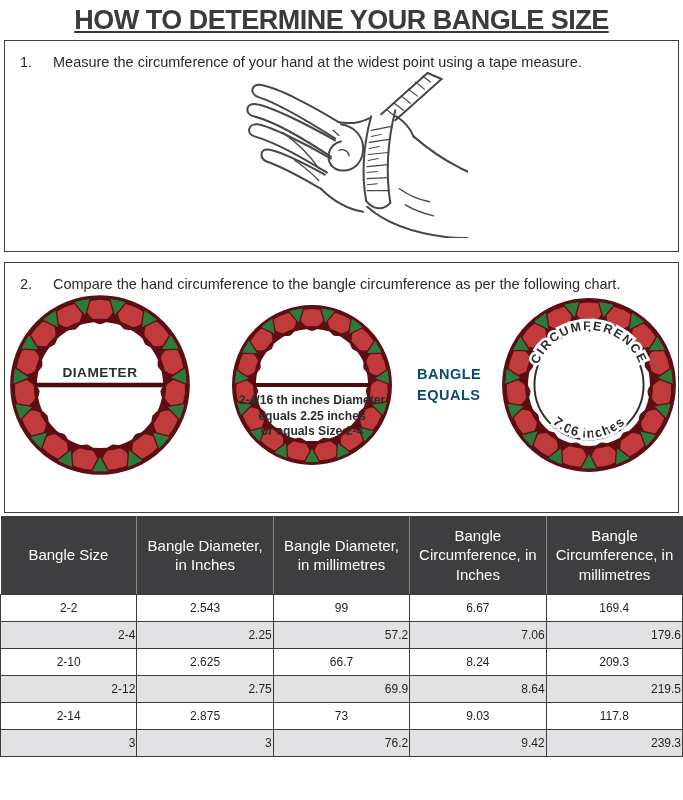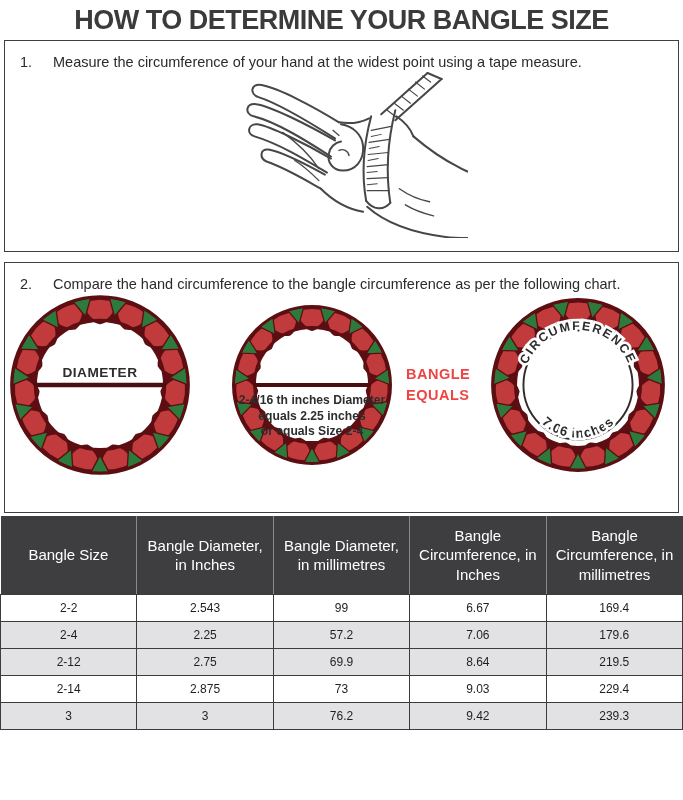--- a/index.html
+++ b/index.html
@@ -1,39 +1,39 @@
 <!DOCTYPE html>
 <html><head>
 <meta charset="utf-8">
 <style>
   html,body{margin:0;padding:0;background:#fff;}
   .page{width:683px;height:800px;background:#fff;overflow:hidden;
         font-family:"Liberation Sans",sans-serif;color:#2e2e2e;position:relative;}
   .page-title{margin:0;padding-top:5px;height:35px;text-align:center;
-        font-size:27px;font-weight:bold;letter-spacing:-0.5px;color:#3b3b3b;}
+        font-size:27px;font-weight:bold;letter-spacing:-0.5px;color:#3b3b3b;text-decoration:underline;}
   .box{margin:0 4px;border:1.5px solid #3f3f3f;background:#fff;box-sizing:border-box;}
   .box1{height:212px;}
   .box2{height:251px;margin-top:10px;}
   .step-row{display:flex;gap:17px;padding:13px 10px 0 15px;font-size:14.5px;color:#2b2b2b;}
   .step-num{min-width:16px;}
   .hand-wrap{display:flex;justify-content:center;margin-top:2px;}
   .bangles-row{display:flex;align-items:center;padding-left:4px;margin-top:2px;}
   .bangle1{width:182px;height:182px;}
   .bangle2{width:162px;height:162px;margin-left:40px;}
   .bangle3{width:176px;height:176px;margin-left:8px;}
-  .equals-label{margin-left:13px;width:76px;font-size:14.5px;font-weight:bold;
-        color:#ef4444;letter-spacing:0.5px;line-height:1.45;}
+  .equals-label{margin-left:24px;width:76px;font-size:14.5px;font-weight:bold;
+        color:#0c4a6e;letter-spacing:0.5px;line-height:1.45;}
   table.size-table{width:100%;border-collapse:collapse;table-layout:fixed;margin-top:3px;}
   table.size-table th{background:#3e3e40;color:#fff;font-weight:400;font-size:15px;
         line-height:1.3;height:78px;vertical-align:middle;text-align:center;
         border-right:1px solid #8a8a8a;border-bottom:1px solid #3c3c3c;padding:0 8px;}
   table.size-table th:last-child{border-right:none;}
   table.size-table td{height:24px;border:1px solid #3c3c3c;text-align:center;
         font-size:12px;color:#1f1f1f;background:#fff;}
-  tr.alt td{background:#e2e2e4;}
+  tr.alt td{background:#e2e2e4;text-align:right;}
   .defs-holder{position:absolute;width:0;height:0;}
   svg text{font-family:"Liberation Sans",sans-serif;}
 </style>
 </head>
 <body>
 
 <svg class="defs-holder" xmlns="http://www.w3.org/2000/svg" xmlns:xlink="http://www.w3.org/1999/xlink" aria-hidden="true">
   <defs>
     <path id="petal" d="M 80,9 Q 100,1 120,9 C 116,23 109,30 100,32 C 91,30 84,23 80,9 Z" fill="#c23b3c" stroke="#5c0e12" stroke-width="2.5"></path>
     <path id="gtri" d="M 90,4 L 110,4 L 100,23 Z" fill="#2c7a3c" stroke="#5c0e12" stroke-width="1.5"></path>
@@ -183,33 +183,40 @@
         <td>6.67</td>
         <td>169.4</td>
       </tr>
       <tr class="alt">
         <td>2-4</td>
         <td>2.25</td>
         <td>57.2</td>
         <td>7.06</td>
         <td>179.6</td>
       </tr>
+      <tr>
+        <td>2-10</td>
+        <td>2.625</td>
+        <td>66.7</td>
+        <td>8.24</td>
+        <td>209.3</td>
+      </tr>
       <tr class="alt">
         <td>2-12</td>
         <td>2.75</td>
         <td>69.9</td>
         <td>8.64</td>
         <td>219.5</td>
       </tr>
       <tr>
         <td>2-14</td>
         <td>2.875</td>
         <td>73</td>
         <td>9.03</td>
-        <td>229.4</td>
+        <td>117.8</td>
       </tr>
       <tr class="alt">
         <td>3</td>
         <td>3</td>
         <td>76.2</td>
         <td>9.42</td>
         <td>239.3</td>
       </tr>
     </tbody>
   </table>

